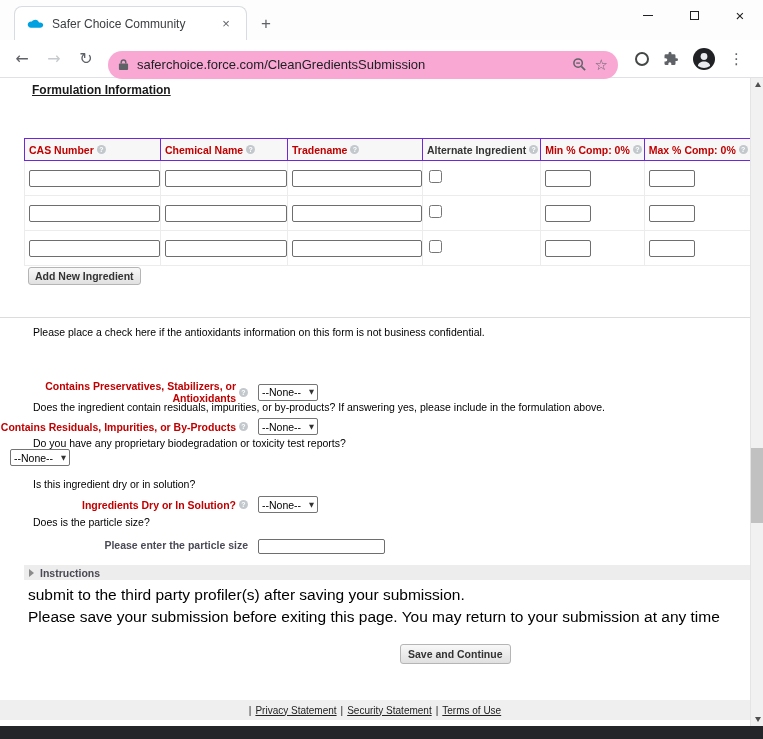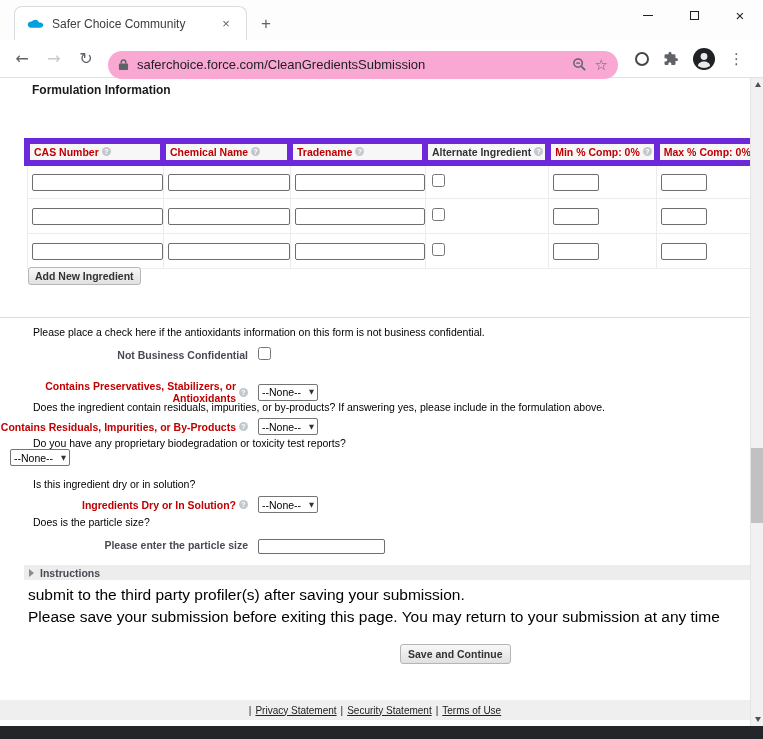--- a/index.html
+++ b/index.html
@@ -31,24 +31,24 @@
     align-items:center; padding:0 10px; margin-left:4px;margin-top:12px; }
   .url { flex:1; font-size:13px; color:#202124; margin-left:8px; white-space:nowrap; overflow:hidden; }
   .omni-icon { display:flex; align-items:center; margin-left:8px; }
   .star { font-size:15px; color:#5f6368; font-family:"DejaVu Sans",sans-serif; margin-left:8px; }
   .ext-ring { width:14px; height:14px; border:2px solid #444746; border-radius:50%; margin-left:17px; }
   .toolicon { margin-left:14px; display:flex; align-items:center; }
   .menu-dots { font-size:15px; color:#5f6368; margin-left:14px; font-family:"DejaVu Sans",sans-serif; }
 
   
   .content { position:absolute; left:0; top:78px; width:750px; height:648px; background:#fff; overflow:hidden; }
-  .page-title { position:absolute; left:32px; top:5px; font-size:12px; font-weight:bold; color:#1a1a1a; }
+  .page-title { position:absolute; left:32px; top:5px; font-size:12px; font-weight:bold; color:#1a1a1a;text-decoration:underline; }
 
   .ftable { position:absolute; left:24px; top:60px; border-collapse:collapse; table-layout:fixed; }
-  .ftable th { height:22px; background:#f7f7f7; border:6px solid #6d28d9; font-size:10.5px;
+  .ftable th { height:22px; background:#f7f7f7; border:1px solid #6d28d9; font-size:10.5px;
     font-weight:bold; text-align:left; padding:0 2px 0 4px; white-space:nowrap; overflow:hidden; }
   .ftable th.red { color:#c00000; }
   .ftable th.dark { color:#333; }
   .ftable td { height:35px; border:1px solid #ececec; padding:0 0 0 4px; vertical-align:middle;
     white-space:nowrap; overflow:hidden; }
   .ftable td.chk { padding-left:6px; }
   .tin { height:17px; border:1px solid #6e6e6e; font-size:11px; padding:0 2px; background:#fff; border-radius:2px; }
   .tin.w1 { width:131px; } .tin.w2 { width:122px; } .tin.w3 { width:130px; } .tin.sm { width:46px; }
   .hicon { width:9px; height:9px; border-radius:50%; background:#c3c8cd; color:#fff; font-size:7px;
     line-height:9px; text-align:center; display:inline-block; flex:0 0 auto; margin-left:3px; vertical-align:2px; }
@@ -212,24 +212,20 @@
       <td><input class="tin sm" style=""></td>
 
     </tr>
   </tbody>
     </table>
 
   <button class="btn add-btn">Add New Ingredient</button>
 
   <div class="form2">
     <div class="q" style="top:8px">Please place a check here if the antioxidants information on this form is not business confidential.</div>
-    <div class="frow" style="top:28px">
-      <span class="flabel">Not Business Confidential</span>
-      <span class="ctrl"><input type="checkbox" style=""></span>
-    </div>
 
     <div class="frow" style="top:62px">
       <span class="flabel red">
           <span>Contains Preservatives, Stabilizers, or Antioxidants</span>
           <span class="hicon"></span>
         </span>
       <span class="ctrl sel">
           <span>--None--</span>
           <span class="arr">▼</span>
         </span>

